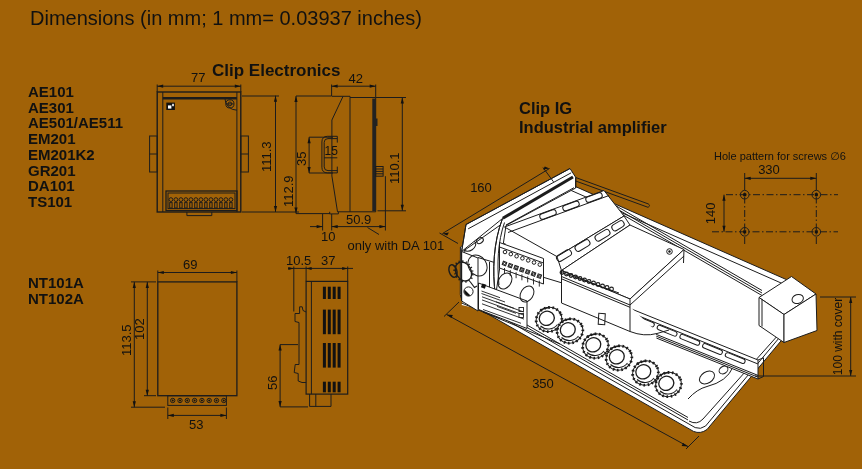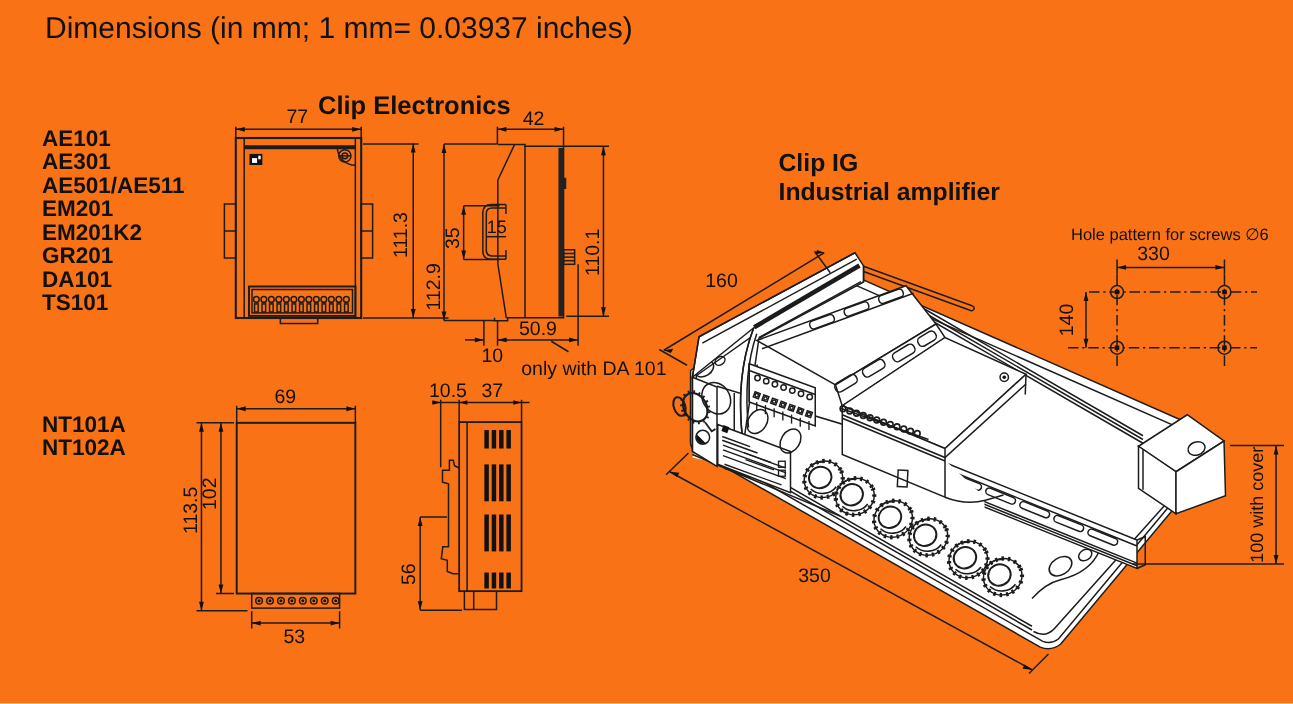--- a/index.html
+++ b/index.html
@@ -1,16 +1,16 @@
 <!DOCTYPE html>
 <html><head>
 <meta charset="utf-8">
 <style>
   html,body{margin:0;padding:0;background:#ffffff;}
-  #page{position:relative;width:862px;height:469px;background:#f97316;overflow:hidden;}
+  #page{position:relative;width:862px;height:469px;background:#a16207;overflow:hidden;}
   svg{position:absolute;top:0;left:0;}
   text{font-family:"Liberation Sans",sans-serif;fill:#111;}
   .b{font-weight:bold;}
 </style>
 </head>
 <body>
 <div id="page">
 <svg width="862" height="469" viewBox="0 0 862 469">
 <defs>
 </defs>

